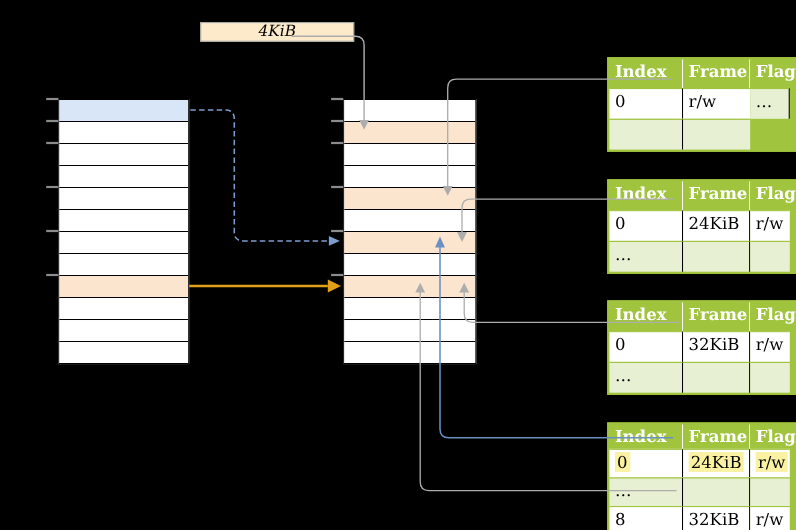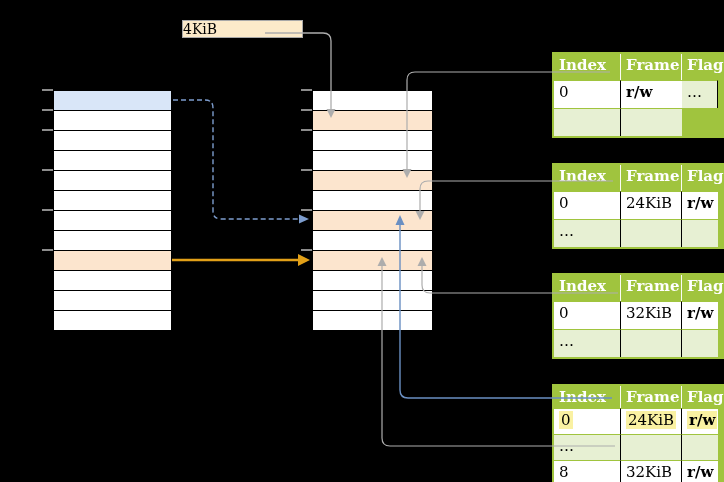--- a/index.html
+++ b/index.html
@@ -14,44 +14,44 @@
   }
   #vmem{left:53px;top:90px;width:119px;height:241px;}
   #pmem{left:312px;top:90px;width:121px;height:241px;}
   .mrow{flex:1;background:var(--row-white,#fff);border-bottom:1px solid var(--table-border,#000);}
   .mrow:last-child{border-bottom:none;}
   .mrow.blue{background:var(--row-blue,#d9e6f8);}
   .mrow.orange{background:var(--row-orange,#fce5ce);}
   .tick{position:absolute;width:11px;height:2px;background:var(--tick,#8c8c8c);}
   
   #pagesize{
-    position:absolute;left:182px;top:20px;width:121px;height:18px;
+    position:absolute;left:182px;top:20px;width:140px;height:18px;
     background:var(--label-fill,#fceaca);border:1px solid var(--label-border,#a8a8a8);
-    box-sizing:border-box;text-align:left;font-size:14px;line-height:16px;color:#000;
+    box-sizing:border-box;text-align:center;font-size:14px;line-height:16px;color:#000;font-style:italic;
   }
   
   .ptable{
     position:absolute;left:552px;width:196px;display:grid;
     grid-template-columns:67px 61px 36px;
     border:2px solid var(--green,#a0c43e);box-sizing:border-box;
     background:var(--green,#a0c43e);
     margin-top:32px;
   }
   .ph{
     background:var(--green,#a0c43e);color:var(--header-text,#fff);
     font-weight:bold;font-size:15px;padding:2px 0 0 5px;box-sizing:border-box;
     border-right:1px solid rgba(255,255,255,.95);
   }
   .ph.lastcol{border-right:none;}
   .pc{
     background:var(--row-white,#fff);color:var(--cell-text,#000);font-size:15px;
     padding:2px 0 0 5px;box-sizing:border-box;
     border-top:1px solid var(--green,#a0c43e);border-right:1px solid #000;
   }
-  .pc.lastcol{border-right:none;font-weight:bold;}
+  .pc.lastcol{border-right:none;}
   .pc.dots{background:var(--green-light,#e7f0d3);}
   .hl{background:var(--highlight,#faf1a2);padding:0 2px;}
   #overlay{position:absolute;left:0;top:0;pointer-events:none;}
 </style>
 </head>
 <body>
 
 <div id="stage">
 
   <div class="memtable" id="vmem">

